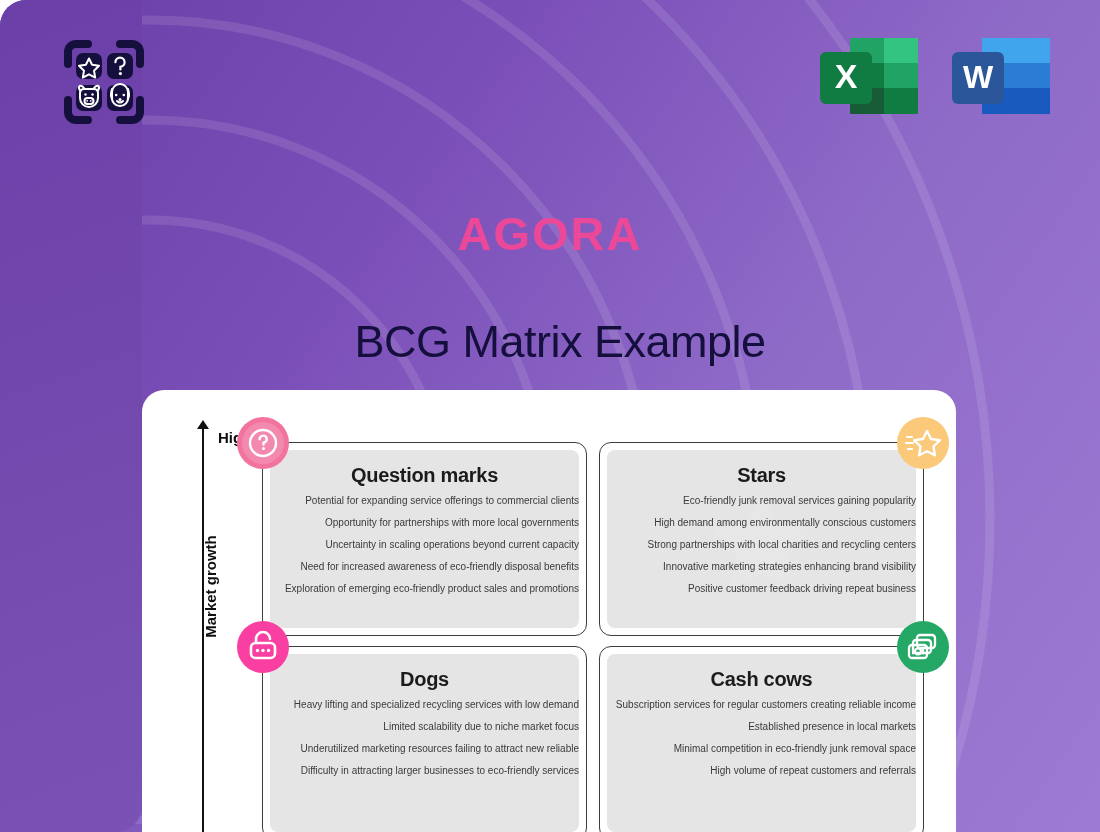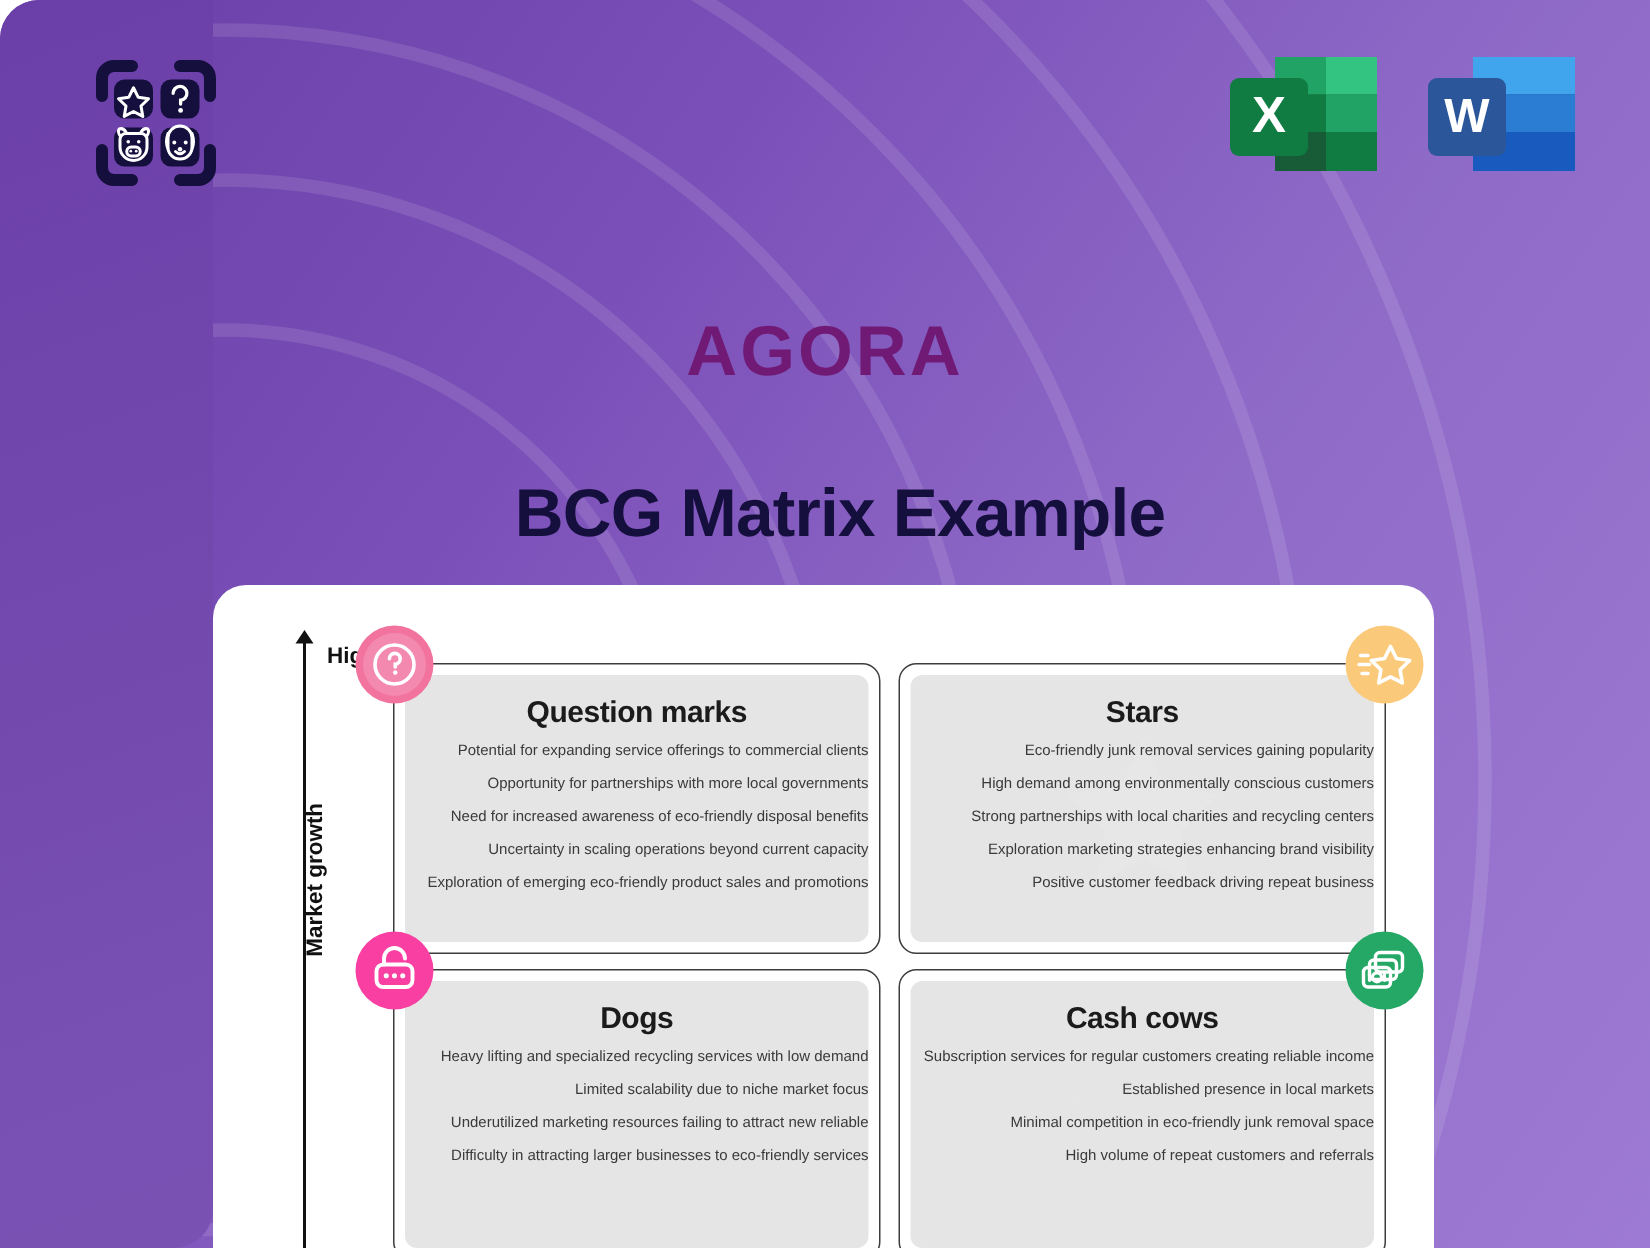--- a/index.html
+++ b/index.html
@@ -59,33 +59,33 @@
     gap: 26px;
     z-index: 6;
   }
   .office-icon { position: relative; width: 106px; height: 96px; }
 
   
   .brand-title {
     position: absolute;
     left: 0; right: 0; top: 206px;
     text-align: center;
-    color: #701a75;
+    color: #ec4899;
     font-size: 47px;
     font-weight: bold;
     letter-spacing: 2px;
     z-index: 6;
   }
   .doc-title {
     position: absolute;
     left: 0; right: 0; top: 316px;
     text-align: center;
     color: #140f3c;
     font-size: 45px;
-    font-weight: bold;
+    font-weight: normal;
     letter-spacing: -0.5px;
     z-index: 6;
     margin-left: 20px;
   }
 
   
   .white-card {
     position: absolute;
     left: 142px; top: 390px;
     width: 814px;
@@ -322,22 +322,22 @@
         </div>
         <div class="quad-inner">
           <svg class="quad-watermark" viewBox="0 0 120 150" width="96" height="120">
             <path d="M34 44 a26 26 0 1 1 30 25 v16 h-17 v-24 a14 14 0 1 0 -14 -17 z" fill="#e6e6e6"></path>
             <rect x="46" y="100" width="18" height="18" rx="3" fill="#e6e6e6"></rect>
           </svg>
           <div class="quad-title">Question marks</div>
           <ul class="quad-list">
             <li>Potential for expanding service offerings to commercial clients</li>
             <li>Opportunity for partnerships with more local governments</li>
+            <li>Uncertainty in scaling operations beyond current capacity</li>
             <li>Need for increased awareness of eco-friendly disposal benefits</li>
-            <li>Uncertainty in scaling operations beyond current capacity</li>
             <li>Exploration of emerging eco-friendly product sales and promotions</li>
           </ul>
         </div>
       </div>
 
       <div class="quad">
         <div class="badge tr" style="background:#fbc97a;">
           <svg viewBox="0 0 52 52" width="52" height="52">
             <path d="M30 14 l4 8 8.8 1.3 -6.4 6.2 1.5 8.8 -7.9 -4.1 -7.9 4.1 1.5 -8.8 -6.4 -6.2 8.8 -1.3 z" fill="none" stroke="#ffffff" stroke-width="2.4" stroke-linejoin="round"></path>
             <g stroke="#ffffff" stroke-width="2.2" stroke-linecap="round">
@@ -349,21 +349,21 @@
         </div>
         <div class="quad-inner">
           <svg class="quad-watermark" viewBox="0 0 140 140" width="118" height="118">
             <path d="M70 10 l18 38 42 6 -30 29 7 42 -37 -20 -37 20 7 -42 -30 -29 42 -6 z" fill="#e9e9e9"></path>
           </svg>
           <div class="quad-title">Stars</div>
           <ul class="quad-list">
             <li>Eco-friendly junk removal services gaining popularity</li>
             <li>High demand among environmentally conscious customers</li>
             <li>Strong partnerships with local charities and recycling centers</li>
-            <li>Exploration marketing strategies enhancing brand visibility</li>
+            <li>Innovative marketing strategies enhancing brand visibility</li>
             <li>Positive customer feedback driving repeat business</li>
           </ul>
         </div>
       </div>
 
       <div class="quad">
         <div class="badge tl" style="background:#f93fa1;">
           <svg viewBox="0 0 52 52" width="52" height="52">
             <path d="M19 22 v-4 a7 7 0 0 1 14 0" fill="none" stroke="#ffffff" stroke-width="2.6" stroke-linecap="round"></path>
             <rect x="14" y="22" width="24" height="15" rx="4.5" fill="none" stroke="#ffffff" stroke-width="2.6"></rect>

